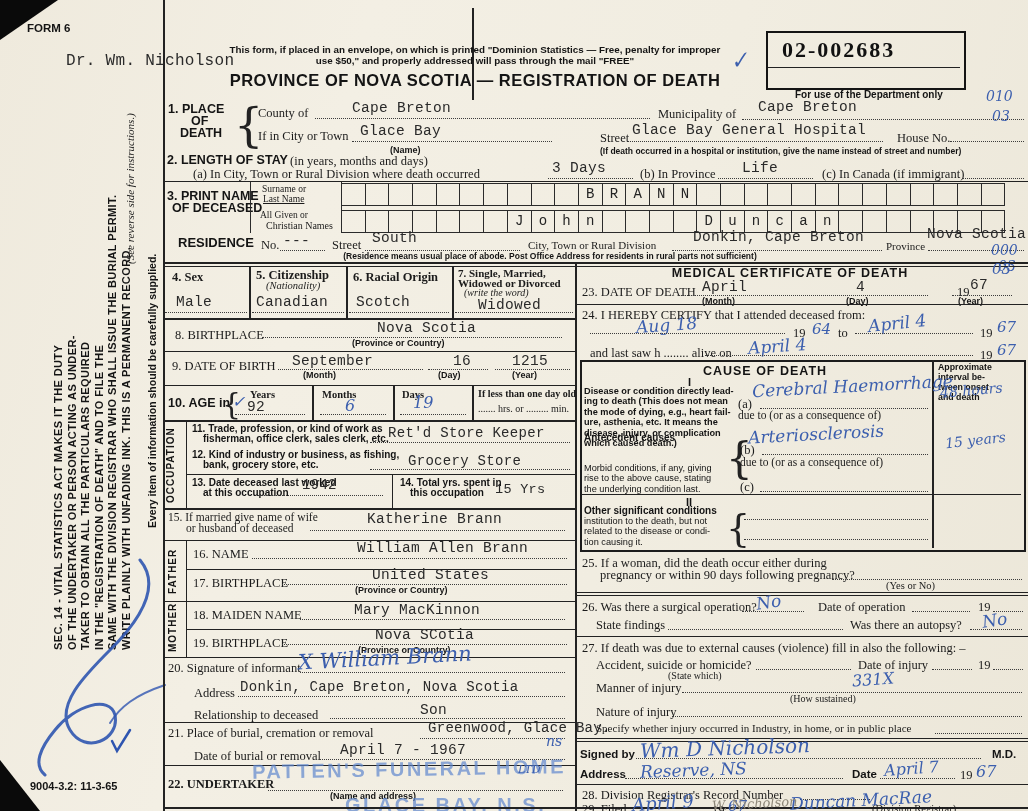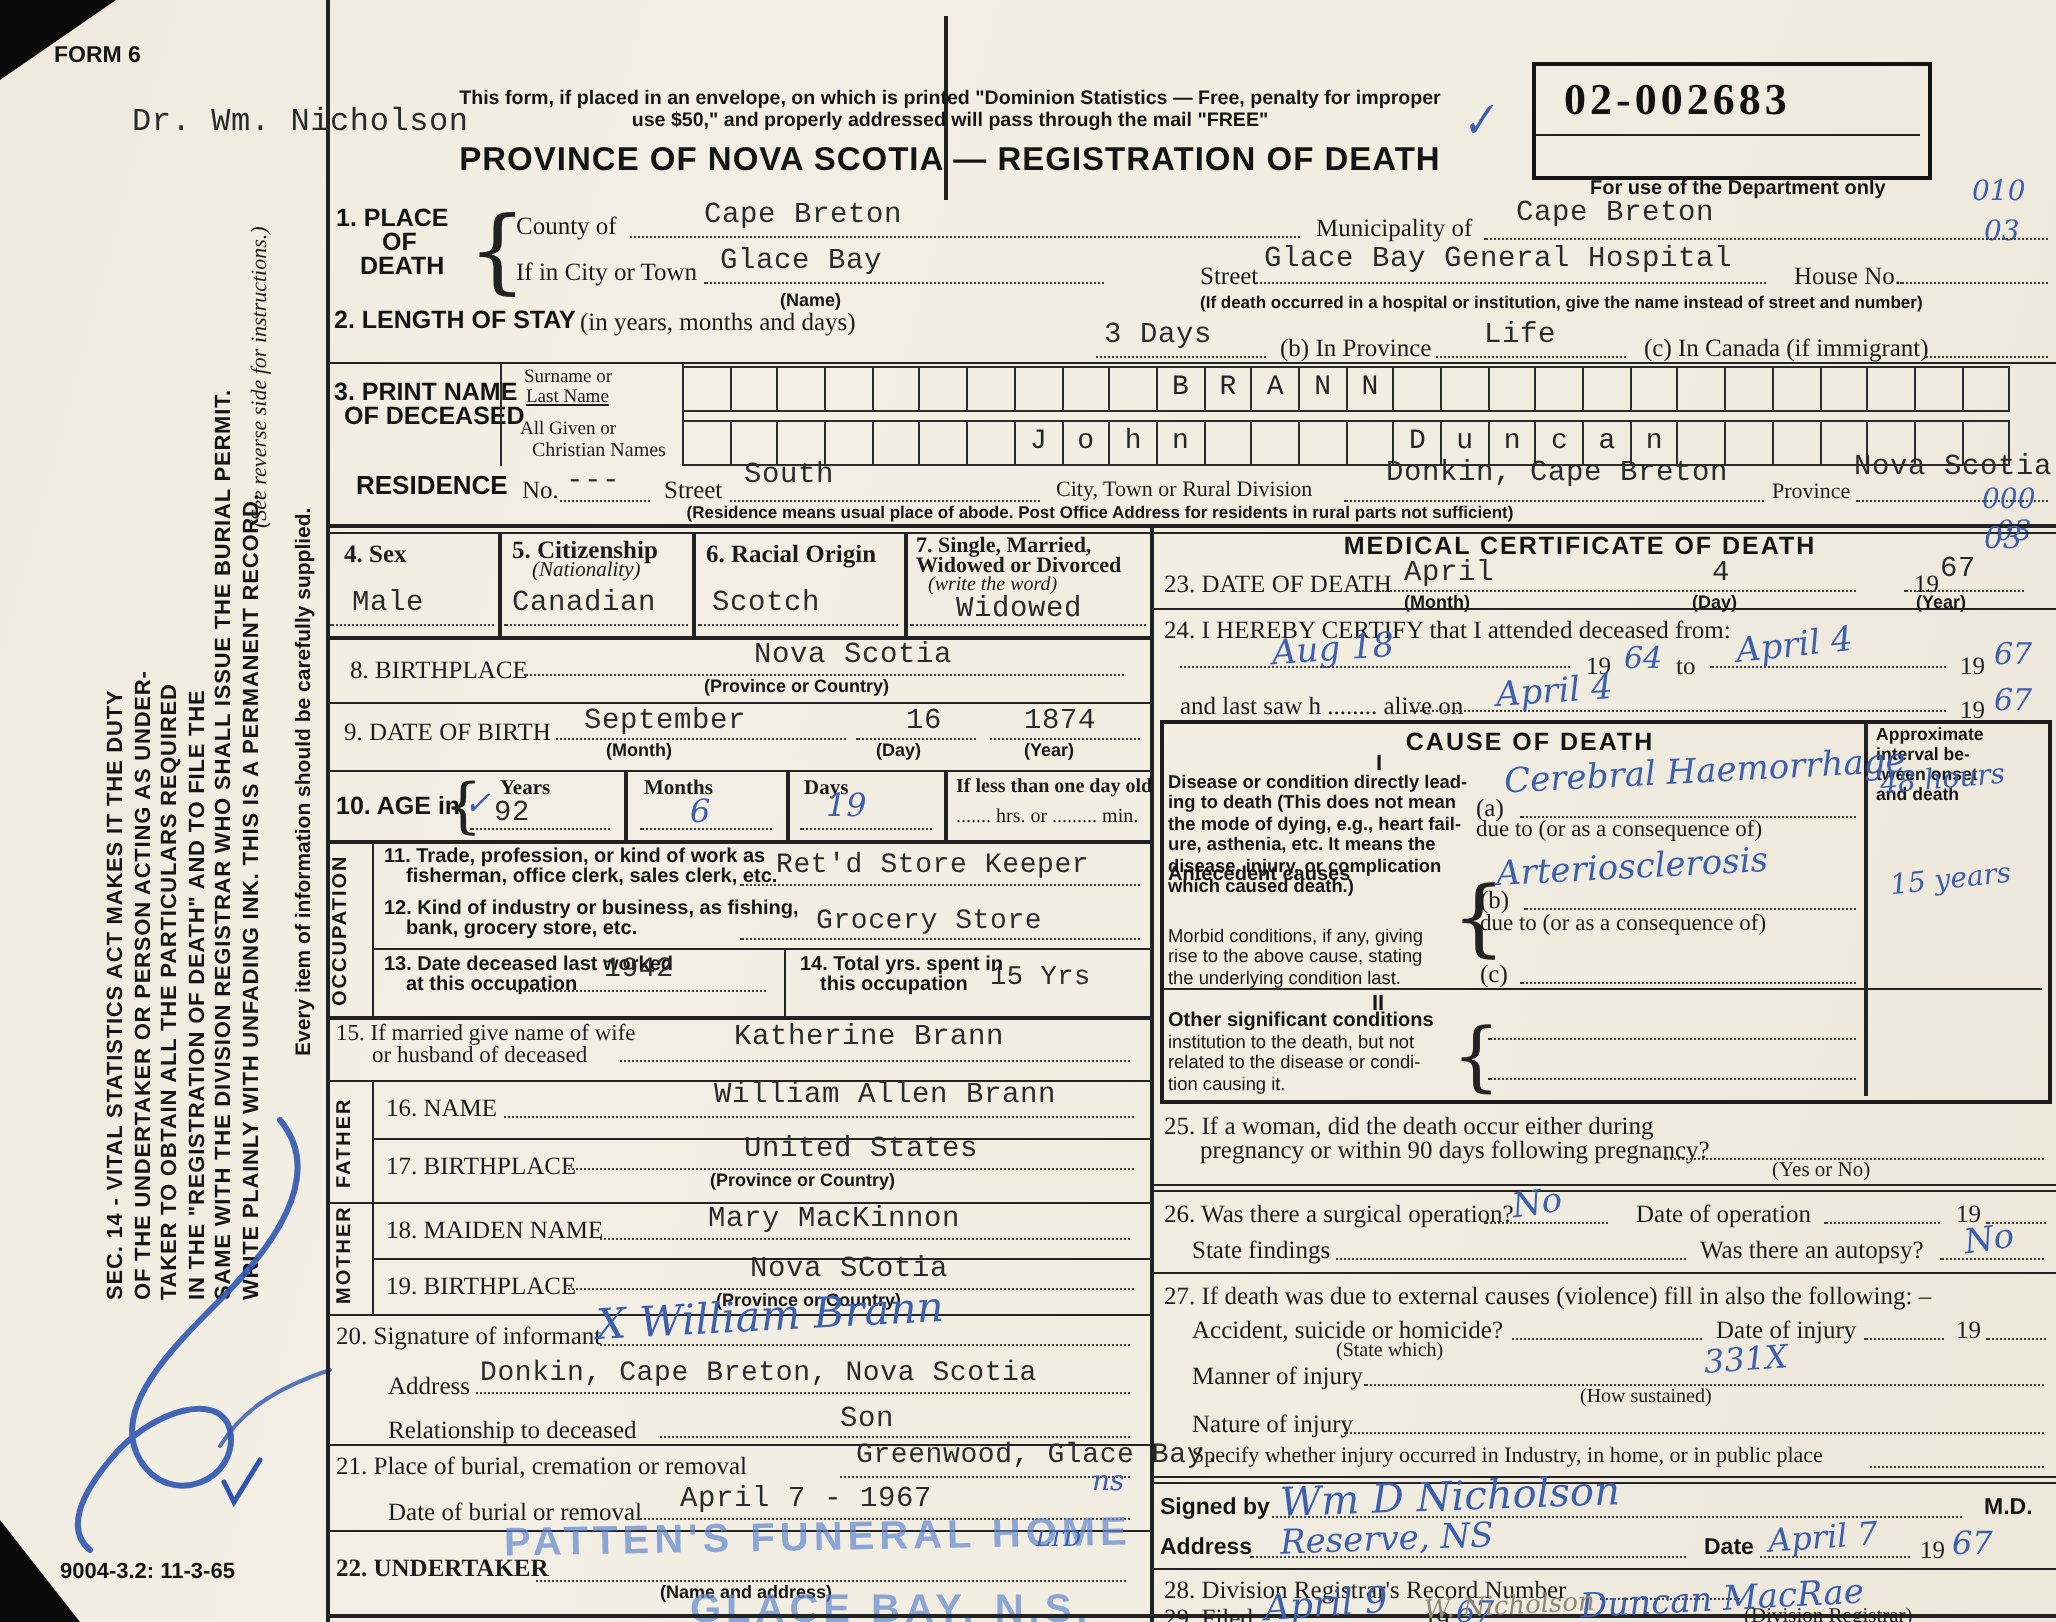--- a/index.html
+++ b/index.html
@@ -92,20 +92,21 @@
   <span class="p sans b sm" style="left:390px;top:145px;">(Name)</span>
   <span class="p serif s12" style="left:600px;top:131px;">Street</span>
   <span class="p mono" style="left:632px;top:122px;">Glace Bay General Hospital</span>
   <div class="p dot" style="left:628px;top:140px;width:255px;"></div>
   <span class="p serif s12" style="left:897px;top:131px;">House No.</span>
   <div class="p dot" style="left:950px;top:140px;width:74px;"></div>
   <span class="p sans b sm8" style="left:600px;top:146px;">(If death occurred in a hospital or institution, give the name instead of street and number)</span>
 
   <span class="p sans b s12" style="left:167px;top:153px;">2. LENGTH OF STAY</span>
   <span class="p serif s12" style="left:290px;top:154px;">(in years, months and days)</span>
+  <span class="p serif s12" style="left:193px;top:167px;">(a) In City, Town or Rural Division where death occurred</span>
   <span class="p mono" style="left:552px;top:160px;">3 Days</span>
   <div class="p dot" style="left:548px;top:177px;width:85px;"></div>
   <span class="p serif s12" style="left:640px;top:167px;">(b) In Province</span>
   <span class="p mono" style="left:742px;top:160px;">Life</span>
   <div class="p dot" style="left:718px;top:177px;width:95px;"></div>
   <span class="p serif s12" style="left:822px;top:167px;">(c) In Canada (if immigrant)</span>
   <div class="p dot" style="left:962px;top:177px;width:62px;"></div>
 
   <div class="p hl" style="left:163px;top:181px;width:865px;height:1.3px;"></div>
   <span class="p sans b s12" style="left:167px;top:189px;">3. PRINT NAME</span>
@@ -165,21 +166,21 @@
   <span class="p sans b sm" style="left:352px;top:338px;">(Province or Country)</span>
   <div class="p hl" style="left:163px;top:351px;width:413px;height:1px;"></div>
 
   <span class="p serif s12" style="left:172px;top:359px;">9. DATE OF BIRTH</span>
   <span class="p mono" style="left:292px;top:353px;">September</span>
   <div class="p dot" style="left:278px;top:368px;width:145px;"></div>
   <span class="p sans b sm" style="left:303px;top:370px;">(Month)</span>
   <span class="p mono" style="left:453px;top:353px;">16</span>
   <div class="p dot" style="left:428px;top:368px;width:60px;"></div>
   <span class="p sans b sm" style="left:438px;top:370px;">(Day)</span>
-  <span class="p mono" style="left:512px;top:353px;">1874</span>
+  <span class="p mono" style="left:512px;top:353px;">1215</span>
   <div class="p dot" style="left:495px;top:368px;width:75px;"></div>
   <span class="p sans b sm" style="left:512px;top:370px;">(Year)</span>
   <div class="p hl" style="left:163px;top:385px;width:413px;height:1px;"></div>
 
   <span class="p sans b s12" style="left:168px;top:396px;">10. AGE in</span>
   <span class="p brace" style="left:222px;top:386px;font-size:30px;">{</span>
   <span class="p hand" style="left:232px;top:392px;font-size:16px;">✓</span>
   <span class="p serif b" style="left:250px;top:389px;font-size:10.5px;">Years</span>
   <span class="p mono" style="left:247px;top:399px;">92</span>
   <div class="p vl" style="left:312px;top:385px;height:35px;"></div>

